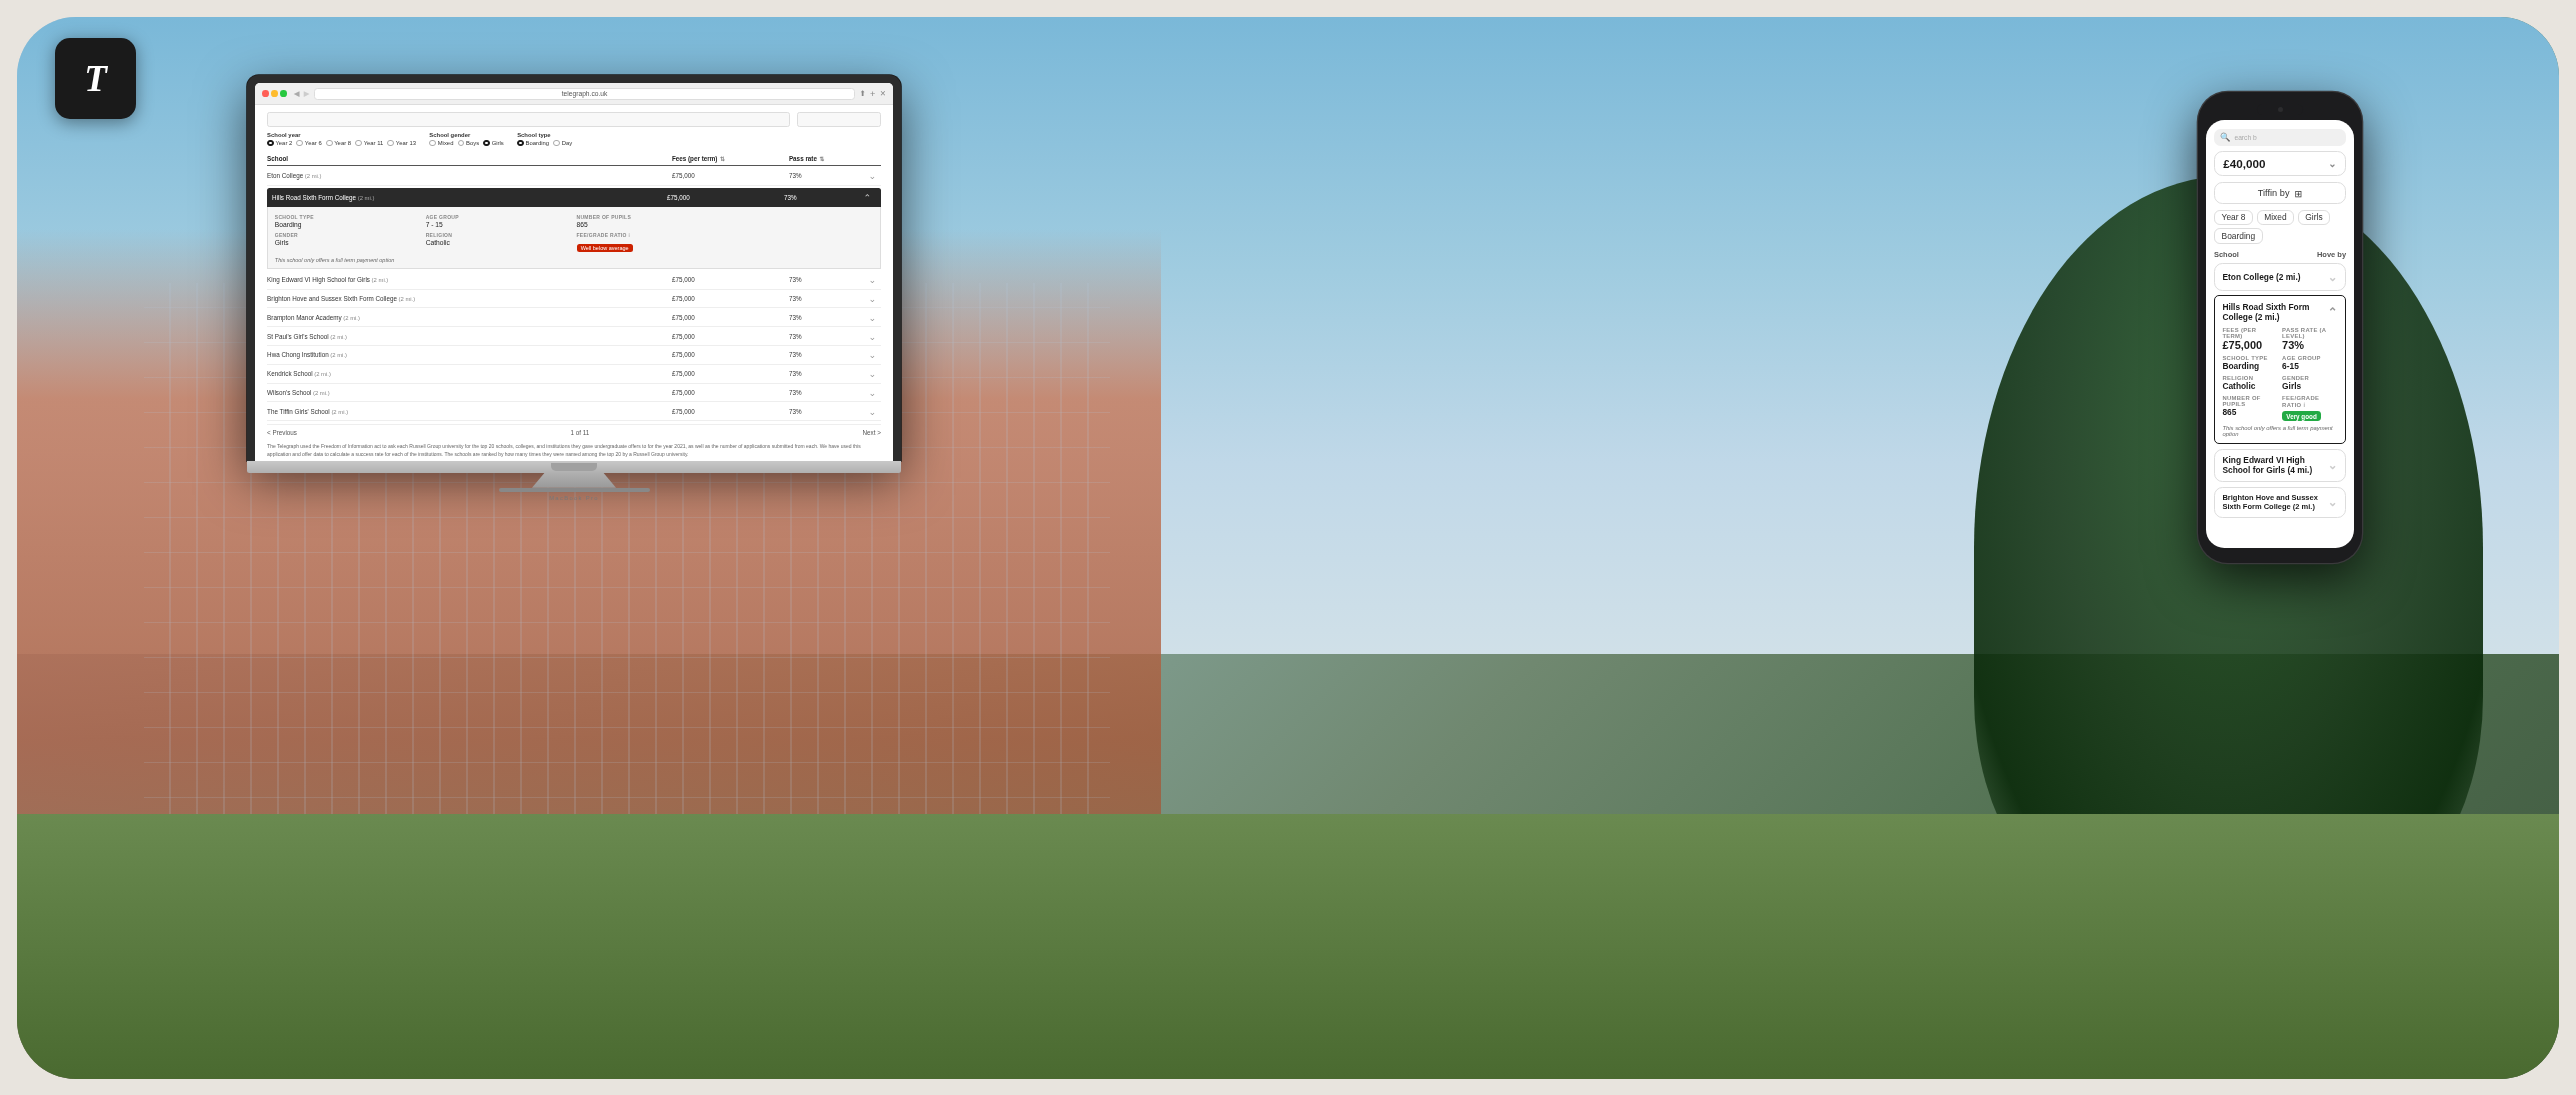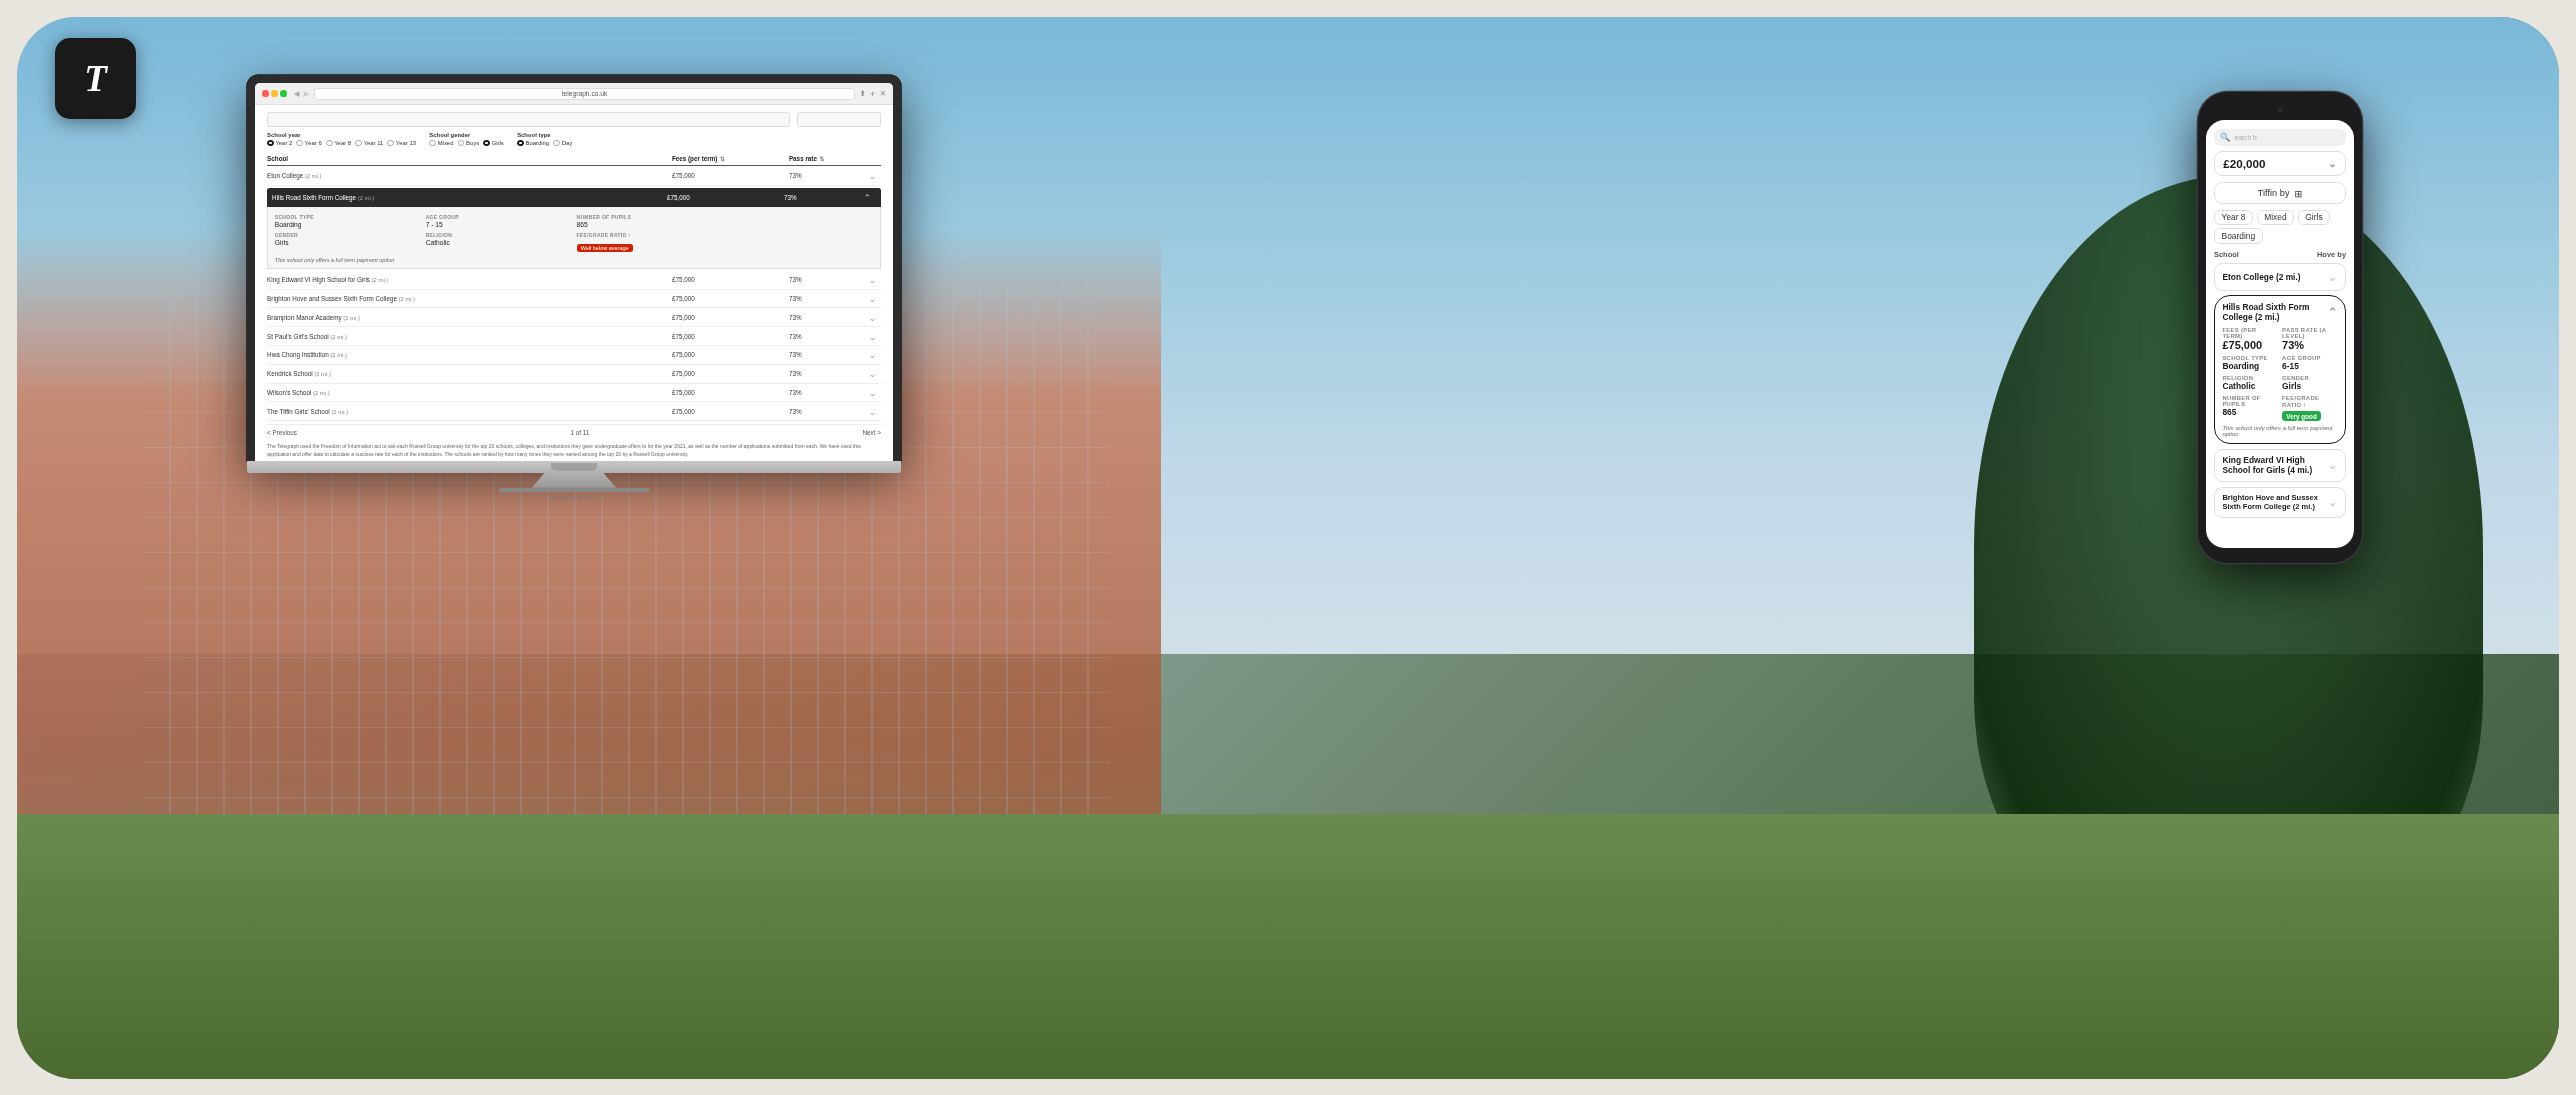--- a/index.html
+++ b/index.html
@@ -276,21 +276,21 @@
     <div style="background:white;border-radius:18.4px;overflow:hidden;height:428px;">
 
       <div style="padding:8.4px 7.5px;height:100%;overflow:hidden;">
 
         <div style="background:#f0f0f0;border-radius:6.7px;padding:3.4px 6.7px;font-size:7.5px;color:#999;margin-bottom:5.9px;display:flex;align-items:center;gap:3.4px;">
           <span style="color:#aaa;font-size:8.4px;">🔍</span>
           <span style="font-size:6.7px;color:#aaa;">earch b</span>
         </div>
 
         <div style="border:0.8px solid #ddd;border-radius:8.4px;padding:5px 8.4px;display:flex;align-items:center;justify-content:space-between;font-size:11.7px;font-weight:600;color:#1a1a1a;margin-bottom:5.9px;">
-          <span>£20,000</span>
+          <span>£40,000</span>
           <span style="color:#888;font-size:10px;">⌄</span>
         </div>
 
         <div style="border:0.8px solid #ddd;border-radius:8.4px;padding:4.2px 8.4px;display:flex;align-items:center;gap:5px;font-size:9.2px;font-weight:500;color:#333;margin-bottom:5.9px;justify-content:center;">
           <span>Tiffin by</span>
           <span style="font-size:9.2px;">⊞</span>
         </div>
 
         <div style="display:flex;gap:3.4px;flex-wrap:wrap;margin-bottom:5.9px;">
           <div style="border:0.8px solid #ddd;border-radius:5.9px;padding:1.7px 6.7px;font-size:8.4px;color:#333;">Year 8</div>
@@ -306,21 +306,21 @@
 
         <div style="display:flex;flex-direction:column;gap:4.2px;">
 
           <div style="border:0.8px solid #ddd;border-radius:8.4px;padding:5.9px 7.5px;font-size:8.4px;">
             <div style="font-weight:600;font-size:8.4px;color:#1a1a1a;display:flex;align-items:center;justify-content:space-between;">
               <span>Eton College (2 mi.)</span>
               <span style="color:#ccc;font-size:11.7px;">⌄</span>
             </div>
           </div>
 
-          <div style="border:1.3px solid #1a1a1a;border-radius:16px;padding:5.9px 7.5px;font-size:8.4px;background:white;">
+          <div style="border:1.3px solid #1a1a1a;border-radius:5px;padding:5.9px 7.5px;font-size:8.4px;background:white;">
             <div style="font-weight:600;font-size:8.4px;color:#1a1a1a;display:flex;align-items:center;justify-content:space-between;margin-bottom:5px;">
               <span>Hills Road Sixth Form College (2 mi.)</span>
               <span style="color:#999;font-size:11.7px;">⌃</span>
             </div>
 
             <div style="display:grid;grid-template-columns:1fr 1fr;gap:4.2px;">
               <div>
                 <div style="font-size:5.9px;color:#888;font-weight:700;text-transform:uppercase;letter-spacing:0.3px;">FEES (PER TERM)</div>
                 <div style="font-size:11px;color:#1a1a1a;font-weight:700;">£75,000</div>
               </div>

